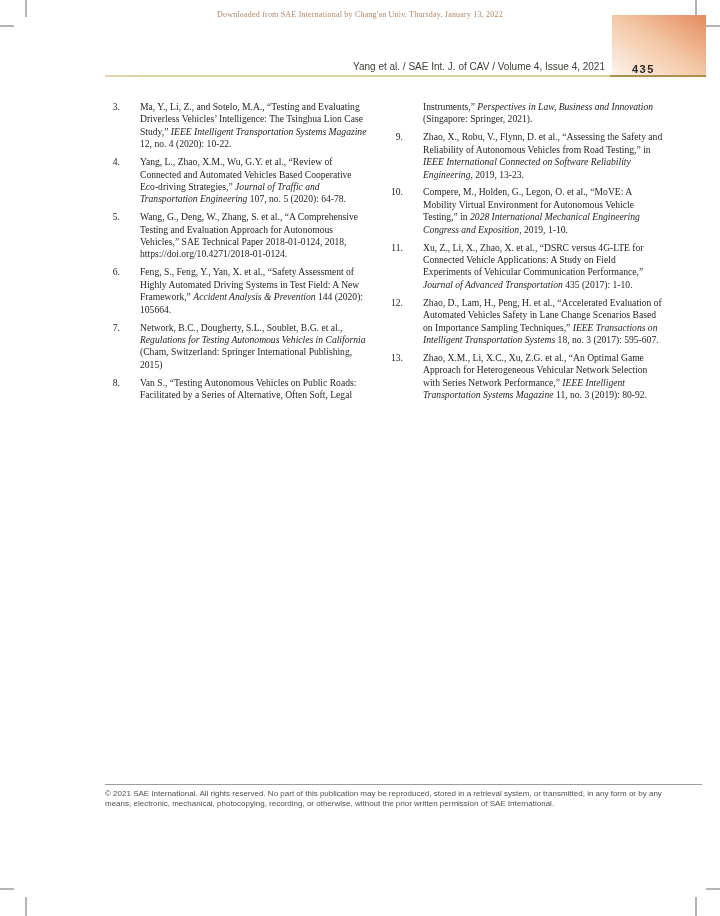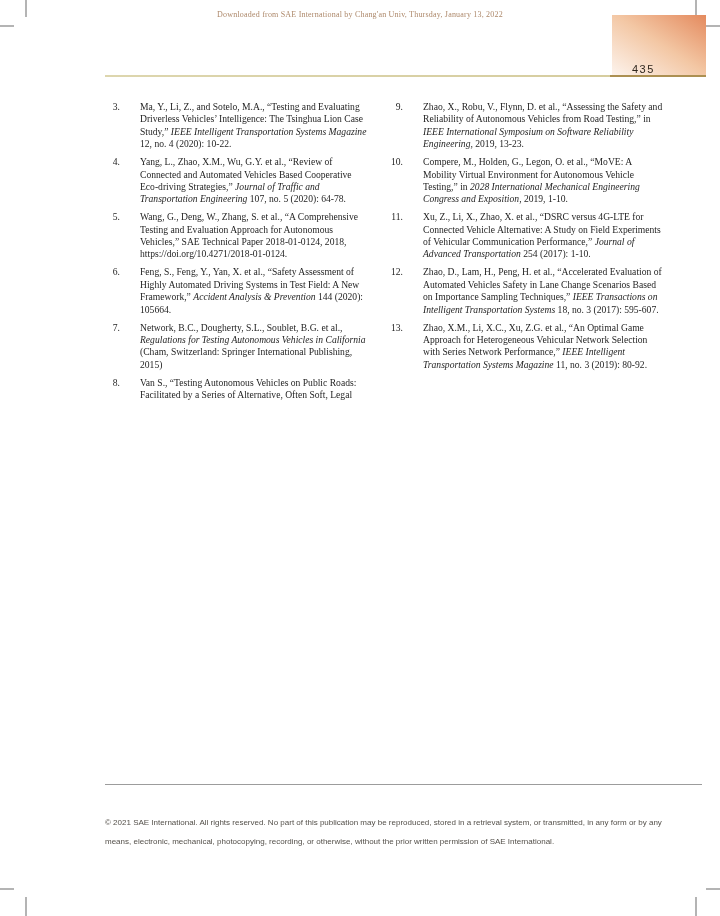--- a/index.html
+++ b/index.html
@@ -15,21 +15,21 @@
     font-size:8px; letter-spacing:0.2px; color:#ad886a;
     font-family:"Liberation Serif", serif;
   }
   
   .pagenum-box {
     position:absolute; left:612px; top:15px; width:94px; height:61px;
     background:linear-gradient(to top right, #fdf4ee 0%, #f3c7a4 52%, #e48a5e 100%);
   }
   .pagenum {
     position:absolute; left:20px; bottom:1px;
-    font-family:"Liberation Sans", sans-serif; font-weight:normal;
+    font-family:"Liberation Sans", sans-serif; font-weight:bold;
     font-size:11px; letter-spacing:1.5px; color:#30271e;margin-top:10px;
   }
   .running-title {
     position:absolute; top:61px; right:115px;
     font-family:"Liberation Sans", sans-serif; font-size:10px; color:#45413b;
     white-space:nowrap;
   }
   .header-rule {
     position:absolute; left:105px; top:75px; width:601px; height:2px;
     background:linear-gradient(to right, #ddd6ae 0%, #d6cd9f 84%, #ac9052 84%, #ac9052 100%);
@@ -45,23 +45,22 @@
   .ref-num  { width:17px; text-align:right; flex:none; }
   .ref-body { margin-left:20px; flex:1; }
   .italic { font-style:italic; }
   
   .footer-rule {
     position:absolute; left:105px; top:784px; width:597px; height:1px;
     background:#9c9c9c;
   }
   .footer-text {
     position:absolute; left:105px; width:558px;
-    font-family:"Liberation Sans", sans-serif; font-size:8px; line-height:19px;
+    font-family:"Liberation Sans", sans-serif; font-size:8px; line-height:10px;
     color:#54504a;
-    margin-top:24px;
   }
   #footer-copyright  { top:789px; }
   #footer-disclaimer { top:813px; }
 </style>
 </head>
 <body>
 
 <div class="page">
 
   <div class="crop" style="left:25px; top:0; width:2px; height:17px;"></div>
@@ -71,20 +70,21 @@
   <div class="crop" style="left:0; top:888px; width:14px; height:2px;"></div>
   <div class="crop" style="left:25px; top:897px; width:2px; height:19px;"></div>
   <div class="crop" style="left:706px; top:888px; width:14px; height:2px;"></div>
   <div class="crop" style="left:695px; top:897px; width:2px; height:19px;"></div>
 
   <div class="notice">Downloaded from SAE International by Chang'an Univ, Thursday, January 13, 2022</div>
 
   <div class="pagenum-box">
     <span class="pagenum">435</span>
   </div>
+  <div class="running-title">Yang et al. / SAE Int. J. of CAV / Volume 4, Issue 4, 2021</div>
   <div class="header-rule"></div>
 
   <div class="refs" id="refs-left">
       <div class="ref-item">
         <span class="ref-num">3.</span>
         <span class="ref-body"><span>Ma, Y., Li, Z., and Sotelo, M.A., “Testing and Evaluating Driverless Vehicles’ Intelligence: The Tsinghua Lion Case Study,” </span><span class="italic">IEEE Intelligent Transportation Systems Magazine</span><span> 12, no. 4 (2020): 10-22.</span></span>
       </div>
       <div class="ref-item">
         <span class="ref-num">4.</span>
         <span class="ref-body"><span>Yang, L., Zhao, X.M., Wu, G.Y. et al., “Review of Connected and Automated Vehicles Based Cooperative Eco-driving Strategies,” </span><span class="italic">Journal of Traffic and Transportation Engineering</span><span> 107, no. 5 (2020): 64-78.</span></span>
@@ -101,30 +101,34 @@
         <span class="ref-num">7.</span>
         <span class="ref-body"><span>Network, B.C., Dougherty, S.L., Soublet, B.G. et al., </span><span class="italic">Regulations for Testing Autonomous Vehicles in California</span><span> (Cham, Switzerland: Springer International Publishing, 2015)</span></span>
       </div>
       <div class="ref-item">
         <span class="ref-num">8.</span>
         <span class="ref-body"><span>Van S., “Testing Autonomous Vehicles on Public Roads: Facilitated by a Series of Alternative, Often Soft, Legal</span></span>
       </div>
     </div>
   <div class="refs" id="refs-right">
       <div class="ref-item">
+        <span class="ref-num"></span>
+        <span class="ref-body"><span>Instruments,” </span><span class="italic">Perspectives in Law, Business and Innovation</span><span> (Singapore: Springer, 2021).</span></span>
+      </div>
+      <div class="ref-item">
         <span class="ref-num">9.</span>
-        <span class="ref-body"><span>Zhao, X., Robu, V., Flynn, D. et al., “Assessing the Safety and Reliability of Autonomous Vehicles from Road Testing,” in </span><span class="italic">IEEE International Symposium on Software Reliability Engineering</span><span>, 2019, 13-23.</span></span>
+        <span class="ref-body"><span>Zhao, X., Robu, V., Flynn, D. et al., “Assessing the Safety and Reliability of Autonomous Vehicles from Road Testing,” in </span><span class="italic">IEEE International Connected on Software Reliability Engineering</span><span>, 2019, 13-23.</span></span>
       </div>
       <div class="ref-item">
         <span class="ref-num">10.</span>
         <span class="ref-body"><span>Compere, M., Holden, G., Legon, O. et al., “MoVE: A Mobility Virtual Environment for Autonomous Vehicle Testing,” in </span><span class="italic">2028 International Mechanical Engineering Congress and Exposition</span><span>, 2019, 1-10.</span></span>
       </div>
       <div class="ref-item">
         <span class="ref-num">11.</span>
-        <span class="ref-body"><span>Xu, Z., Li, X., Zhao, X. et al., “DSRC versus 4G-LTE for Connected Vehicle Alternative: A Study on Field Experiments of Vehicular Communication Performance,” </span><span class="italic">Journal of Advanced Transportation</span><span> 254 (2017): 1-10.</span></span>
+        <span class="ref-body"><span>Xu, Z., Li, X., Zhao, X. et al., “DSRC versus 4G-LTE for Connected Vehicle Applications: A Study on Field Experiments of Vehicular Communication Performance,” </span><span class="italic">Journal of Advanced Transportation</span><span> 435 (2017): 1-10.</span></span>
       </div>
       <div class="ref-item">
         <span class="ref-num">12.</span>
         <span class="ref-body"><span>Zhao, D., Lam, H., Peng, H. et al., “Accelerated Evaluation of Automated Vehicles Safety in Lane Change Scenarios Based on Importance Sampling Techniques,” </span><span class="italic">IEEE Transactions on Intelligent Transportation Systems</span><span> 18, no. 3 (2017): 595-607.</span></span>
       </div>
       <div class="ref-item">
         <span class="ref-num">13.</span>
         <span class="ref-body"><span>Zhao, X.M., Li, X.C., Xu, Z.G. et al., “An Optimal Game Approach for Heterogeneous Vehicular Network Selection with Series Network Performance,” </span><span class="italic">IEEE Intelligent Transportation Systems Magazine</span><span> 11, no. 3 (2019): 80-92.</span></span>
       </div>
     </div>

